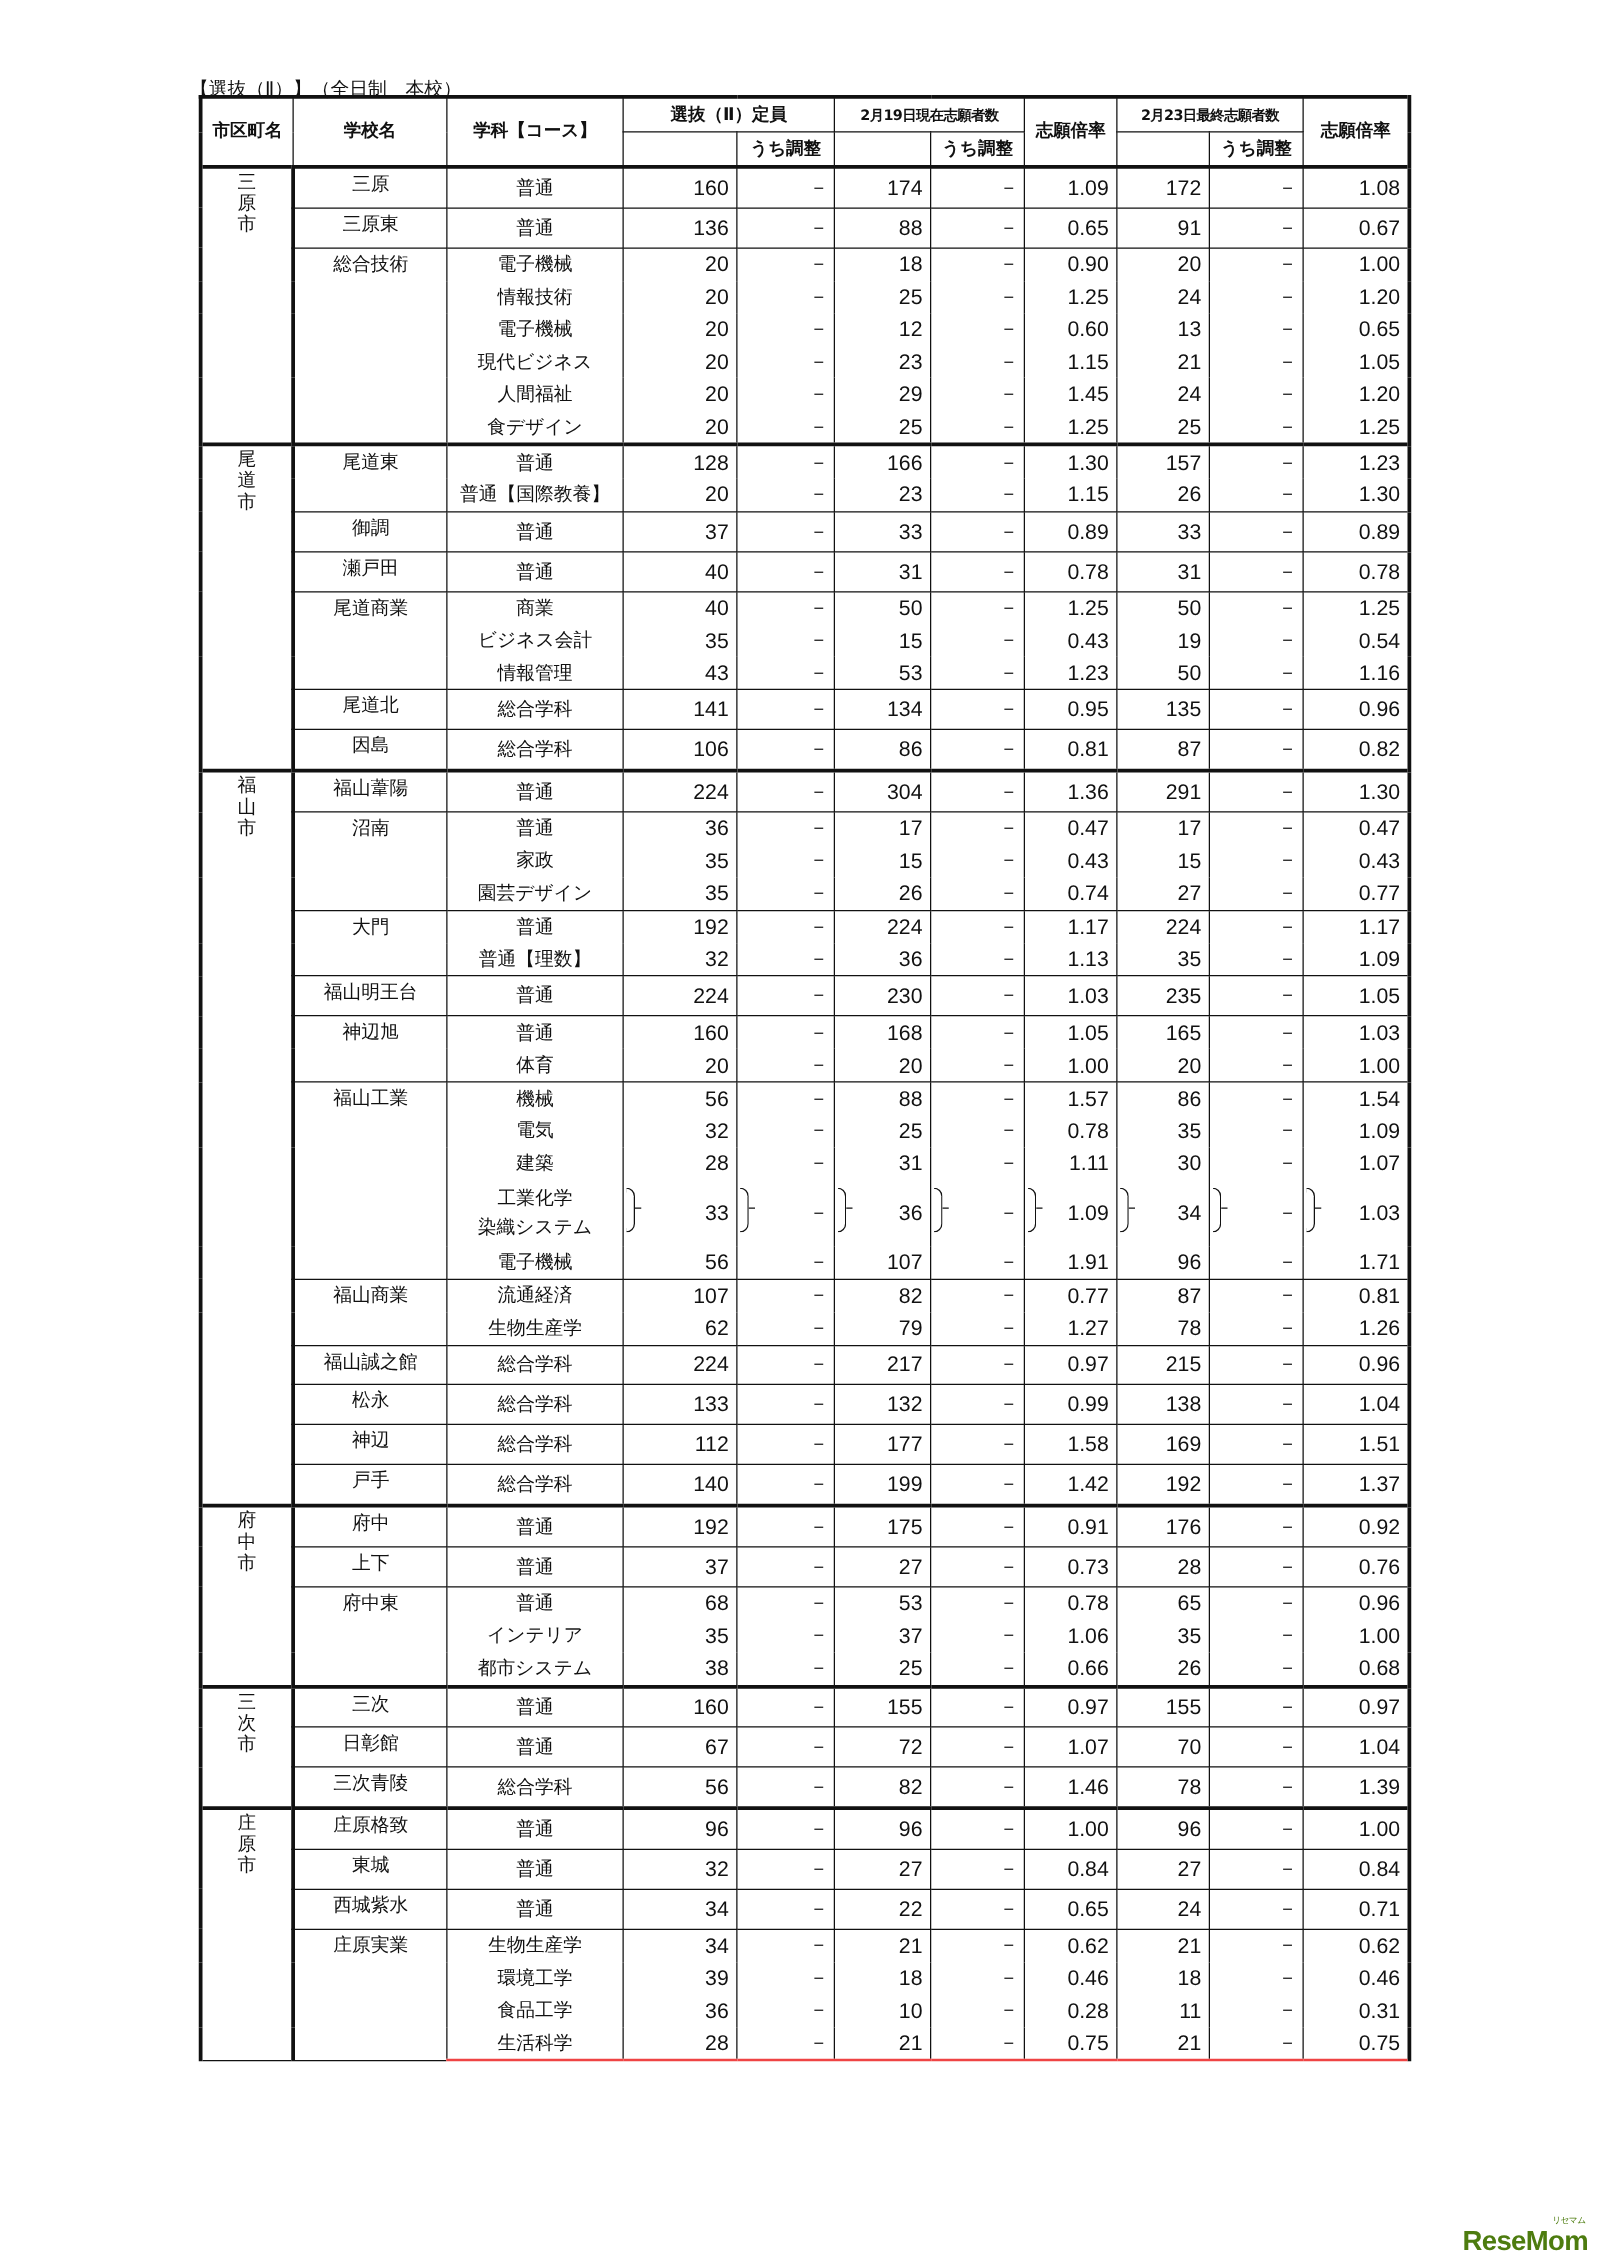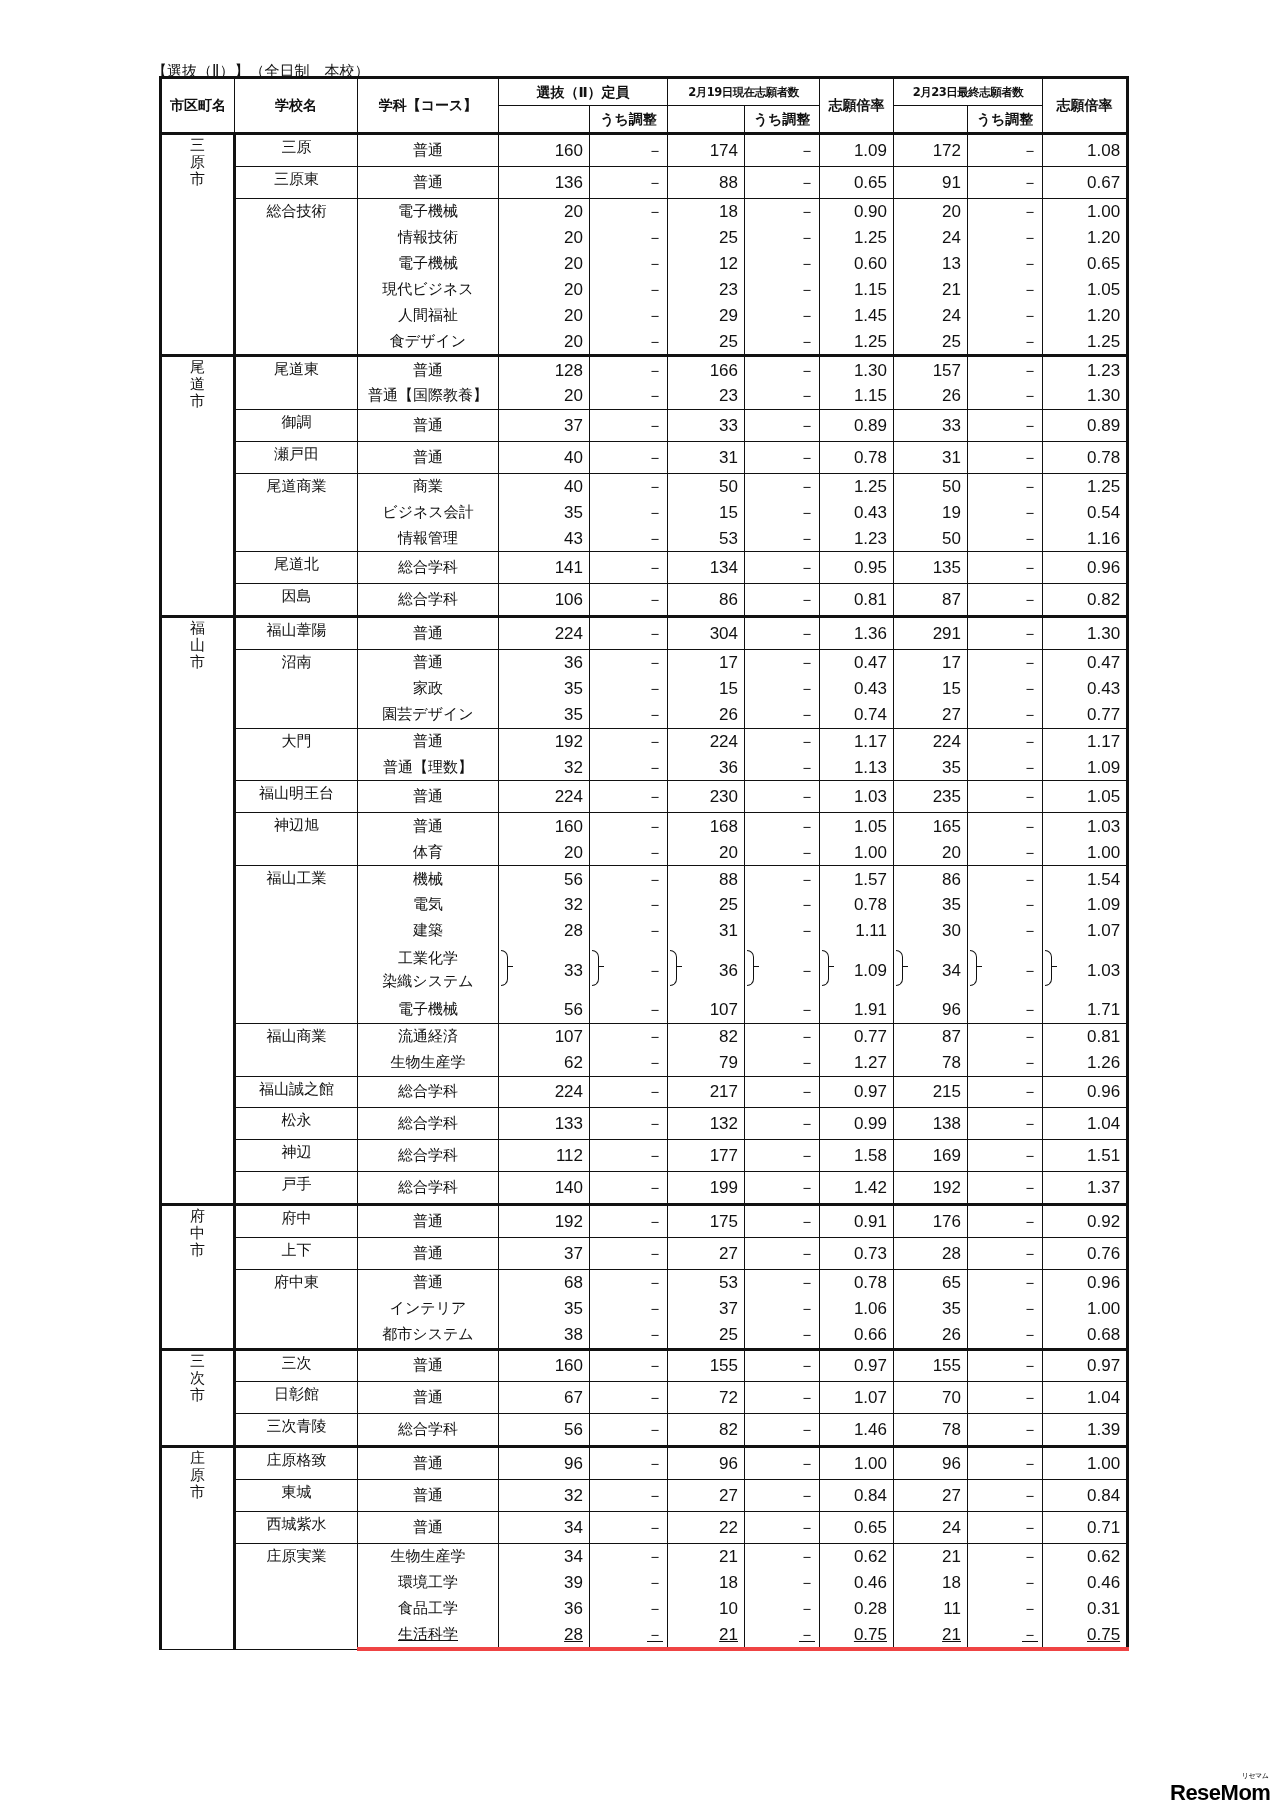--- a/index.html
+++ b/index.html
@@ -15,28 +15,28 @@
   col.c0{width:74px}col.c1{width:123px}col.c2{width:141px}col.c3{width:91px}col.c4{width:78px}
   col.c5{width:77px}col.c6{width:75px}col.c7{width:74px}col.c8{width:74px}col.c9{width:75px}col.c10{width:75px}
   td.city{vertical-align:top;text-align:center;font-size:15px;line-height:17px;padding-top:2px;border-left:3px solid #111;border-right:3px solid #111;}
   td.city span{display:block;}
   td.school{text-align:center;vertical-align:top;padding-top:5px;}
   td.dept{text-align:center;margin-top:20px;}
   td.num{text-align:right;padding-right:6px;font-family:"Liberation Sans",sans-serif;font-size:17px;}
   td.dash{text-align:right;padding-right:4px;font-family:"Liberation Sans",sans-serif;font-size:16px;}
   td.last{border-right:3px solid #111;padding-left:44px;}
   tr.gtop td{border-top:3px solid #111;}
-  tr.gend td{border-bottom:4px solid #ef4444;text-decoration:underline;}
+  tr.gend td{border-bottom:2px solid #ef4444;}
   tr.cont td.dept,tr.cont td.num,tr.cont td.dash{border-top:none;}
   tr.contnext td.dept,tr.contnext td.num,tr.contnext td.dash{border-bottom:none;}
   tr.tall td{height:53px;}
   .brace{position:relative;}
   .brace::before{content:"";position:absolute;left:2px;top:6px;width:6px;height:34px;border:1.5px solid #111;border-left:none;border-radius:0 7px 7px 0;}
   .brace::after{content:"";position:absolute;left:9px;top:22px;width:5px;height:0;border-top:1.5px solid #111;}
-  .logo{position:absolute;left:1170px;top:1780px;font-size:22px;font-weight:bold;color:#000000;font-family:"Liberation Sans",sans-serif;letter-spacing:-0.5px;}
+  .logo{position:absolute;left:1170px;top:1780px;font-size:22px;font-weight:bold;color:#4d7c0f;font-family:"Liberation Sans",sans-serif;letter-spacing:-0.5px;}
   .logo small{position:absolute;right:2px;top:-9px;font-size:7px;font-weight:normal;}
 </style>
 </head>
 <body>
 
 <div class="title">【選抜（Ⅱ）】（全日制　本校）</div>
 
 <table>
   <colgroup>
     <col class="c0">

